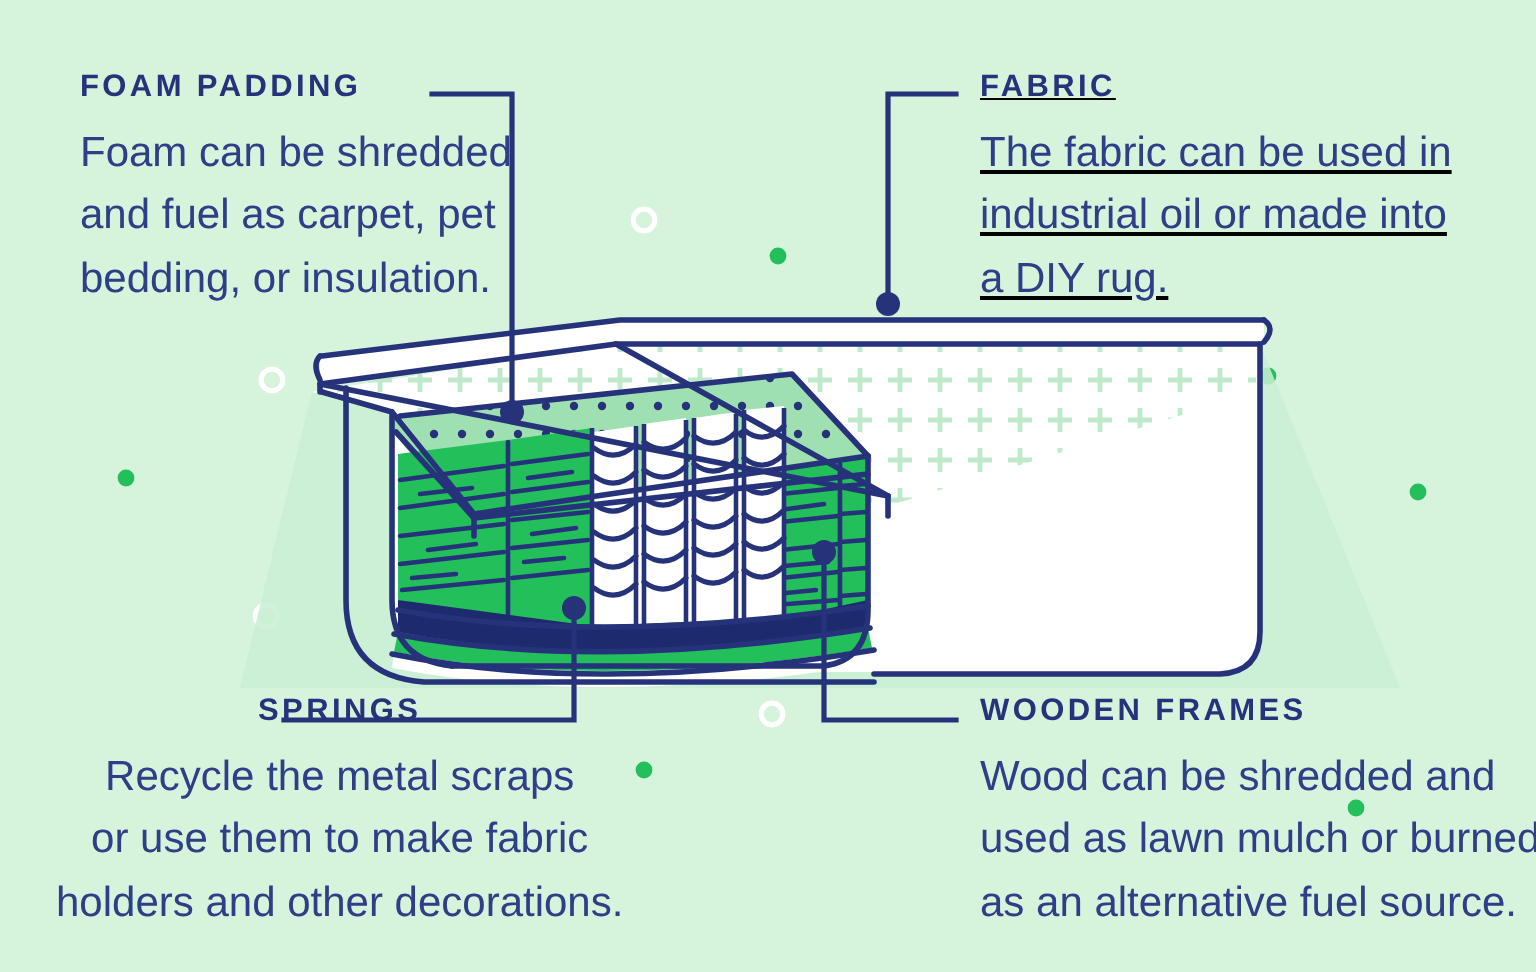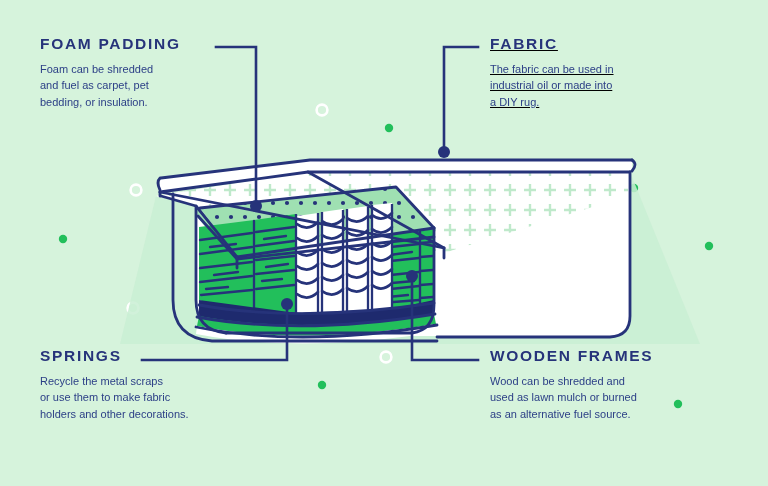--- a/index.html
+++ b/index.html
@@ -11,28 +11,28 @@
   }
   #stage{position:absolute;left:0;top:0;width:628px;height:486px;}
   #art{position:absolute;left:0;top:0;width:768px;height:486px;}
 
   .callout{position:absolute;}
   .callout .ttl{
     font-size:15.5px;font-weight:bold;letter-spacing:1.7px;
     color:#26337a;white-space:nowrap;margin:0 0 9px 0;line-height:1;
   }
   .callout .body{
-    font-size:11px;color:#2d4087;line-height:1.52;margin:0;
+    font-size:21px;color:#2d4087;line-height:1.52;margin:0;
     font-weight:400;
   }
   .callout .body span{display:block;white-space:nowrap;}
 
   #c-foam{left:40px;top:36px;}
   #c-fabric{left:490px;top:36px;text-decoration:underline;}
-  #c-springs{left:40px;top:348px;}
+  #c-springs{left:28px;top:348px;text-align:center;}
   #c-wood{left:490px;top:348px;}
 </style>
 </head>
 <body style="background: rgb(214, 243, 220);">
 
 <div id="stage">
 
   <svg id="art" viewBox="0 0 768 486" xmlns="http://www.w3.org/2000/svg">
     <defs>
       <pattern id="plusPat" x="0" y="0" width="20" height="20" patternUnits="userSpaceOnUse">

